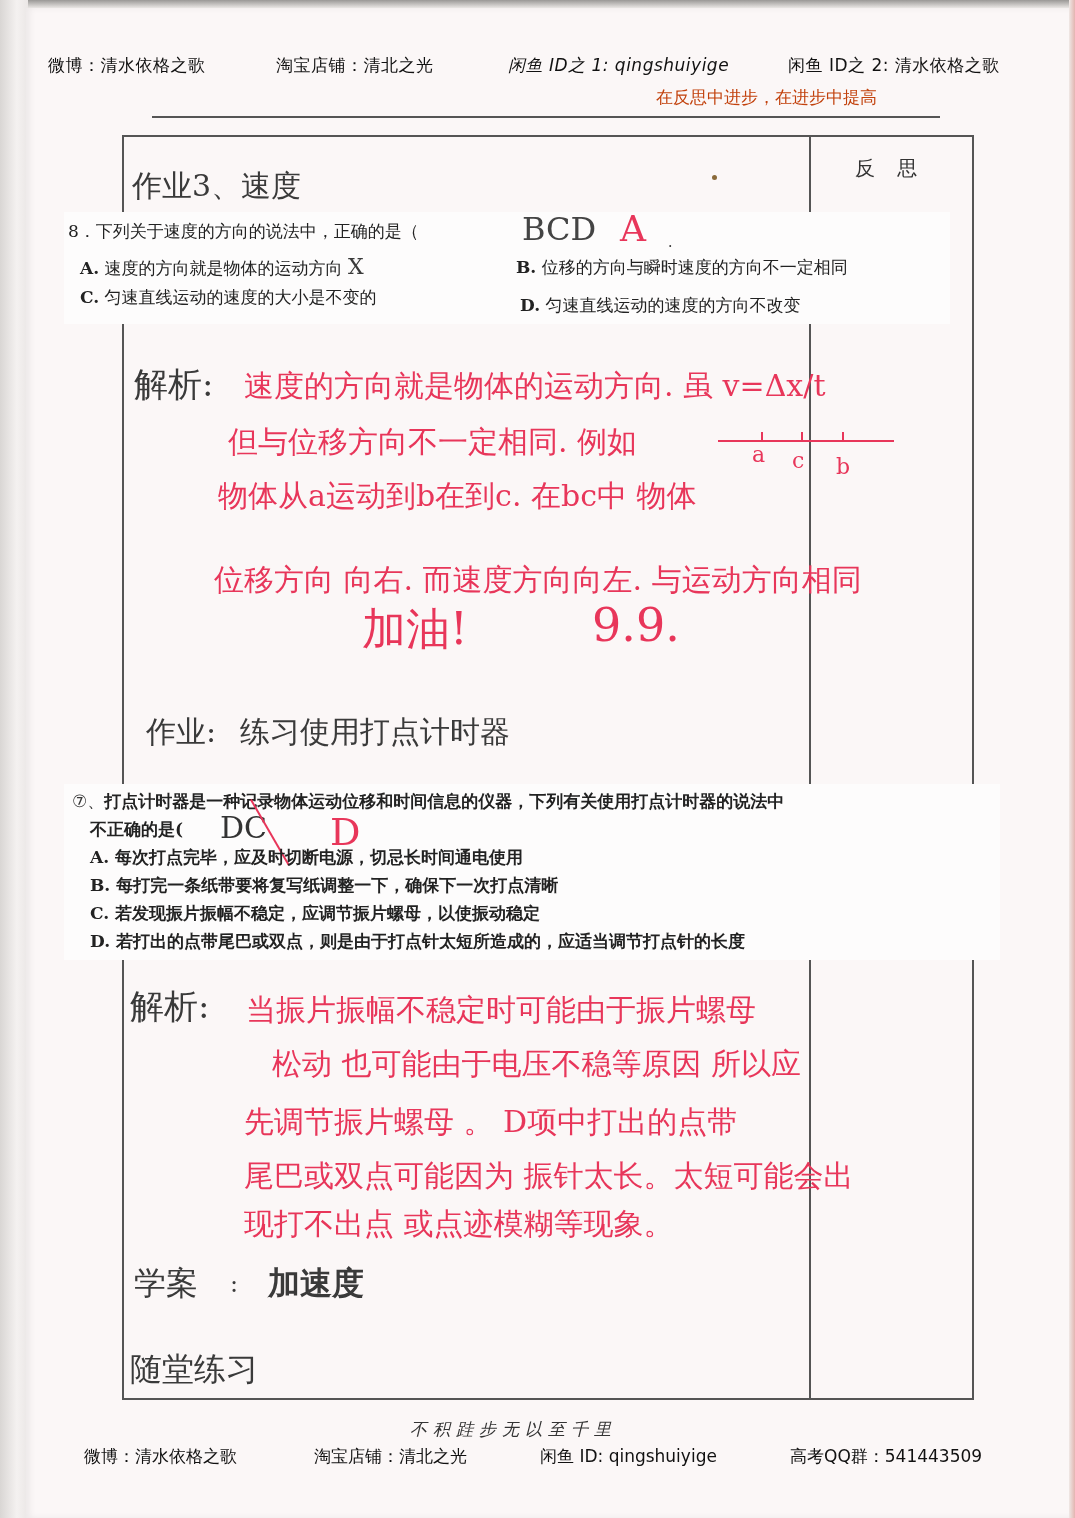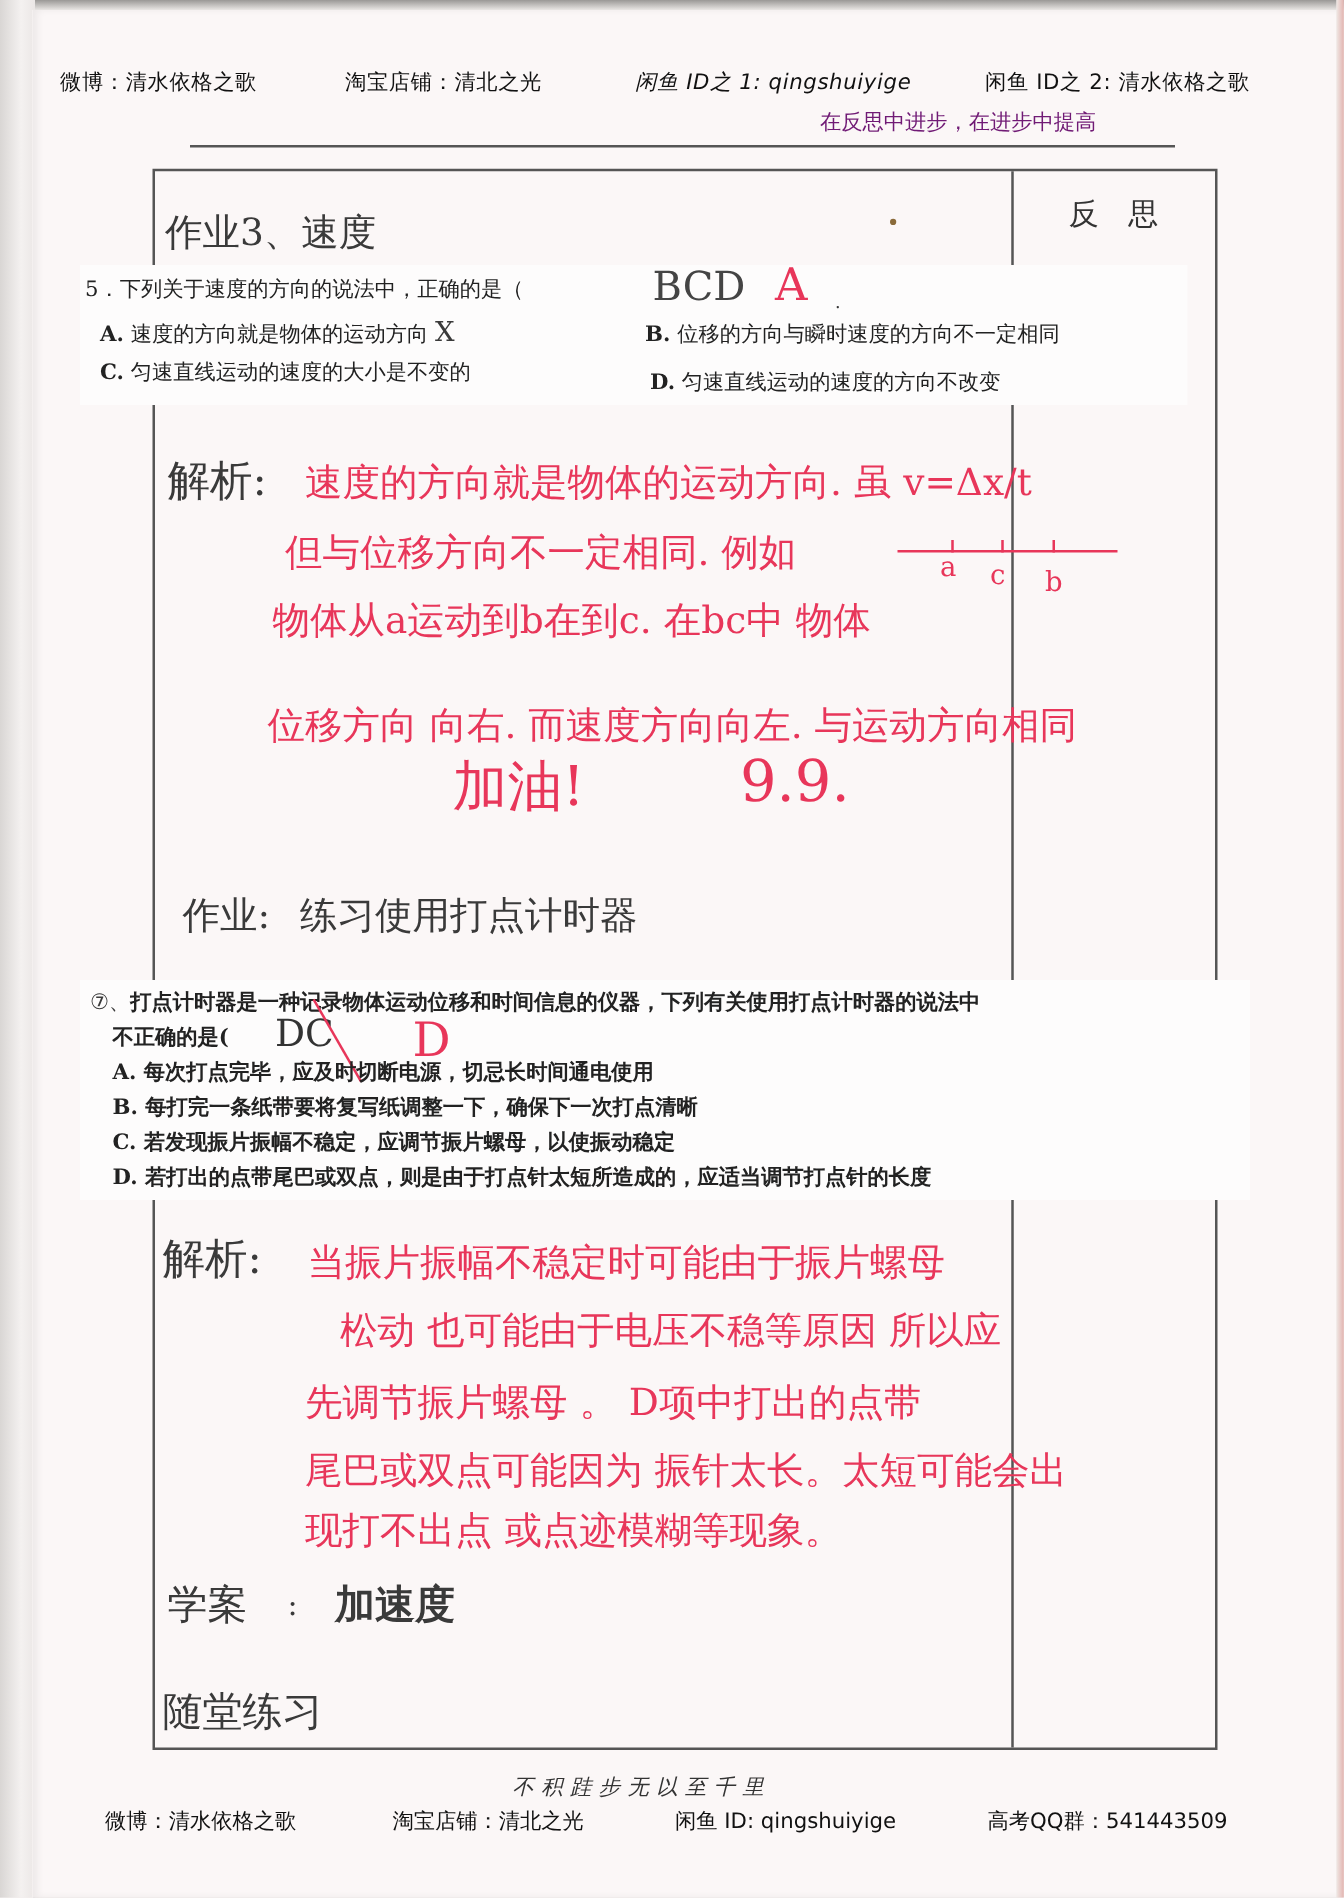--- a/index.html
+++ b/index.html
@@ -20,28 +20,28 @@
   .page-edge-right {
     position:absolute; right:0; top:0; width:6px; height:1518px;
     background:linear-gradient(90deg,#efe9e6,#e3b4b0);
   }
   .top-shadow {
     position:absolute; left:0; top:0; width:1075px; height:8px;
     background:linear-gradient(180deg,#9a9896,#e9e6e4);
   }
   .abs { position:absolute; white-space:nowrap; }
   .hdr { top:54px; font-size:17px; color:#111; letter-spacing:0.5px; }
-  .motto { left:656px; top:86px; font-size:17px; color:#701a75; font-family:"DejaVu Serif", serif; }
+  .motto { left:656px; top:86px; font-size:17px; color:#c2410c; font-family:"DejaVu Serif", serif; }
   .rule { left:152px; top:116px; width:788px; height:2px; background:#555; }
   .table {
     position:absolute; left:122px; top:135px; width:852px; height:1265px;
     border:2px solid #555; box-sizing:border-box;
   }
   .divider { position:absolute; left:685px; top:0; width:2px; height:100%; background:#555; }
-  .col-head { left:855px; top:155px; font-size:24px; color:#333; font-family:"DejaVu Serif", serif; letter-spacing:8px;text-align:center; }
+  .col-head { left:855px; top:155px; font-size:20px; color:#333; font-family:"DejaVu Serif", serif; letter-spacing:8px;text-align:center; }
   .hand { font-family:"DejaVu Serif", serif; color:#3a3a3a; }
   .red { color:#e8365a; font-family:"DejaVu Serif", serif; }
   .printed-block {
     position:absolute; background:#fdfcfc; font-family:"DejaVu Serif", serif; color:#222;
   }
   .q-line { position:absolute; white-space:nowrap; font-size:17px; }
   .bold-letter { font-weight:bold; }
   .footer-motto { left:410px; top:1418px; font-size:17px; color:#333; font-family:"DejaVu Serif", serif; letter-spacing:6px; font-style:italic; }
   .ftr { top:1445px; font-size:17px; color:#111; }
   .numline { position:absolute; }
@@ -63,21 +63,21 @@
 
 <div class="table">
   <div class="divider"></div>
 </div>
 <div class="abs col-head">反 思</div>
 
 <div class="abs hand" style="left:132px;top:166px;font-size:30px;">作业3、速度</div>
 <div class="abs" style="left:712px;top:175px;width:5px;height:5px;border-radius:50%;background:#8a6a3a;"></div>
 
 <div class="printed-block" style="left:64px;top:212px;width:886px;height:112px;">
-  <div class="q-line" style="left:4px;top:8px;">5．下列关于速度的方向的说法中，正确的是（</div>
+  <div class="q-line" style="left:4px;top:8px;">8．下列关于速度的方向的说法中，正确的是（</div>
   <div class="abs hand" style="left:458px;top:-2px;font-size:32px;color:#444;">BCD</div>
   <div class="abs red" style="left:556px;top:-4px;font-size:36px;">A</div>
   <div class="abs" style="left:604px;top:22px;font-size:14px;color:#333;">.</div>
 
   <div class="q-line" style="left:16px;top:42px;">
     <span class="bold-letter">A.</span>
     <span>速度的方向就是物体的运动方向</span>
     <span class="hand" style="font-size:22px;">X</span>
   </div>
   <div class="q-line" style="left:452px;top:44px;">

